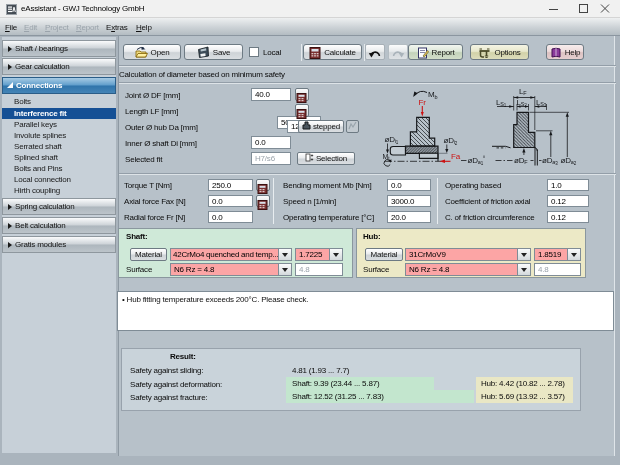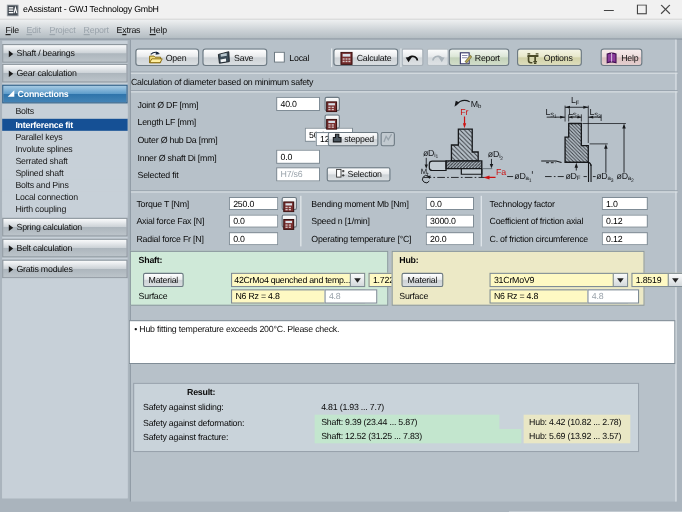--- a/index.html
+++ b/index.html
@@ -35,21 +35,21 @@
 .pink  { background:linear-gradient(#f7ecec, #eddcdc 45%, #dcc2c2 55%, #e5cfcf); }
 
 .hsep { left:119px; width:497px; height:2px; border-top:1px solid #939ea8; border-bottom:1px solid #dde3e7; }
 
 .lbl { font-size:8px; color:#0a0a0a; }
 .inp { background:#fff; border:1px solid #7f8c96; font-size:8px; color:#000; padding-left:3px; line-height:11px; }
 .inpd { color:#9aa3ab; }
 .cbtn { width:14px; height:13px; background:linear-gradient(#fbfbfb,#d8dcdf); border:1px solid #6d7a83; border-radius:2px; }
 .btn { background:linear-gradient(#ffffff, #e9ebed 45%, #ced3d7 55%, #dadee1); border:1px solid #6d7a83; border-radius:2px;
   font-size:8px; color:#111; text-align:center; line-height:11px; white-space:nowrap; }
-.combo { background:#fef9c3; border:1px solid #7f8c96; font-size:8px; color:#000; line-height:11px; white-space:nowrap; overflow:hidden;margin-left:40px; }
+.combo { background:#fca5a5; border:1px solid #7f8c96; font-size:8px; color:#000; line-height:11px; white-space:nowrap; overflow:hidden; }
 .cbar { position:absolute; right:0; top:0; bottom:0; width:13px; background:linear-gradient(#fafbfb,#d4d9dc); border-left:1px solid #7f8c96; }
 .cbar:after { content:""; position:absolute; left:3px; top:4px; width:0; height:0; border-left:3.5px solid transparent; border-right:3.5px solid transparent; border-top:4px solid #222; }
 .vdiv { width:1px; background:#e8edf0; }
 
 #shaftp { left:118px; top:228px; width:235px; height:50px; background:#cfe9d8; border:1px solid #8a979e; }
 #hubp { left:356px; top:228px; width:230px; height:50px; background:#ece9c6; border:1px solid #8a979e; }
 #msg { left:117px; top:291px; width:497px; height:40px; background:#fff; border:1px solid #7f8c96; font-size:8px; color:#111; padding:3px 0 0 4px;}
 #result { left:121px; top:348px; width:460px; height:63px; background:#c9d3da; border:1px solid #98a2ac; }
 .rrow { position:absolute; font-size:8px; color:#0a0a0a; }
 .gcell { background:#c3e6ce; }
@@ -244,21 +244,21 @@
   <div class="abs lbl" style="left:124px;top:213px;">Radial force Fr [N]</div>
   <div class="abs inp" style="left:208px;top:211px;width:45px;height:12px;">0.0</div>
   <div class="abs vdiv" style="left:273px;top:178px;height:46px;"></div>
   <div class="abs vdiv" style="left:437px;top:178px;height:46px;"></div>
   <div class="abs lbl" style="left:283px;top:181px;">Bending moment Mb [Nm]</div>
   <div class="abs inp" style="left:387px;top:179px;width:44px;height:12px;">0.0</div>
   <div class="abs lbl" style="left:283px;top:197px;">Speed n [1/min]</div>
   <div class="abs inp" style="left:387px;top:195px;width:44px;height:12px;">3000.0</div>
   <div class="abs lbl" style="left:283px;top:213px;">Operating temperature [°C]</div>
   <div class="abs inp" style="left:387px;top:211px;width:44px;height:12px;">20.0</div>
-  <div class="abs lbl" style="left:445px;top:181px;">Technology factor</div>
+  <div class="abs lbl" style="left:445px;top:181px;">Operating based</div>
   <div class="abs inp" style="left:547px;top:179px;width:42px;height:12px;">1.0</div>
   <div class="abs lbl" style="left:445px;top:197px;">Coefficient of friction axial</div>
   <div class="abs inp" style="left:547px;top:195px;width:42px;height:12px;">0.12</div>
   <div class="abs lbl" style="left:445px;top:213px;">C. of friction circumference</div>
   <div class="abs inp" style="left:547px;top:211px;width:42px;height:12px;">0.12</div>
 
   <div id="shaftp" class="abs"></div>
   <div class="abs lbl" style="left:126px;top:232px;font-weight:bold;">Shaft:</div>
   <div class="abs btn" style="left:130px;top:248px;width:37px;height:13px;">Material</div>
   <div class="abs combo" style="left:170px;top:248px;width:122px;height:13px;padding-left:2px;letter-spacing:-0.26px;">42CrMo4 quenched and temp...<div class="cbar"></div></div>
@@ -276,21 +276,21 @@
   <div class="abs combo" style="left:405px;top:263px;width:126px;height:13px;padding-left:3px;">N6 Rz = 4.8<div class="cbar"></div></div>
   <div class="abs inp inpd" style="left:534px;top:263px;width:47px;height:13px;">4.8</div>
 
   <div id="msg" class="abs">• Hub fitting temperature exceeds 200°C. Please check.</div>
 
   <div id="result" class="abs"></div>
   <div class="abs rrow" style="left:130px;top:352px;font-weight:bold;padding-left:40px;">Result:</div>
   <div class="abs rrow" style="left:130px;top:366px;">Safety against sliding:</div>
   <div class="abs rrow" style="left:292px;top:366px;">4.81 (1.93 ... 7.7)</div>
   <div class="abs rrow" style="left:130px;top:380px;">Safety against deformation:</div>
-  <div class="abs rrow gcell" style="left:286px;top:377px;width:168px;height:13px;padding:2px 0 0 6px;">Shaft: 9.39 (23.44 ... 5.87)</div>
+  <div class="abs rrow gcell" style="left:286px;top:377px;width:148px;height:13px;padding:2px 0 0 6px;">Shaft: 9.39 (23.44 ... 5.87)</div>
   <div class="abs rrow ycell" style="left:476px;top:377px;width:97px;height:13px;padding:2px 0 0 5px;">Hub: 4.42 (10.82 ... 2.78)</div>
   <div class="abs rrow" style="left:130px;top:393px;">Safety against fracture:</div>
   <div class="abs rrow gcell" style="left:286px;top:390px;width:188px;height:13px;padding:2px 0 0 6px;">Shaft: 12.52 (31.25 ... 7.83)</div>
   <div class="abs rrow ycell" style="left:476px;top:390px;width:97px;height:13px;padding:2px 0 0 5px;">Hub: 5.69 (13.92 ... 3.57)</div>
 
   <svg class="abs" style="left:380px;top:82px;" width="240" height="95" viewBox="380 82 240 95">
     <defs>
       <pattern id="hA" patternUnits="userSpaceOnUse" width="4" height="4">
         <path d="M-1 -1 L5 5 M-1 3 L1 5 M3 -1 L5 1" stroke="#3a3f45" stroke-width="0.9" fill="none"></path>
       </pattern>

